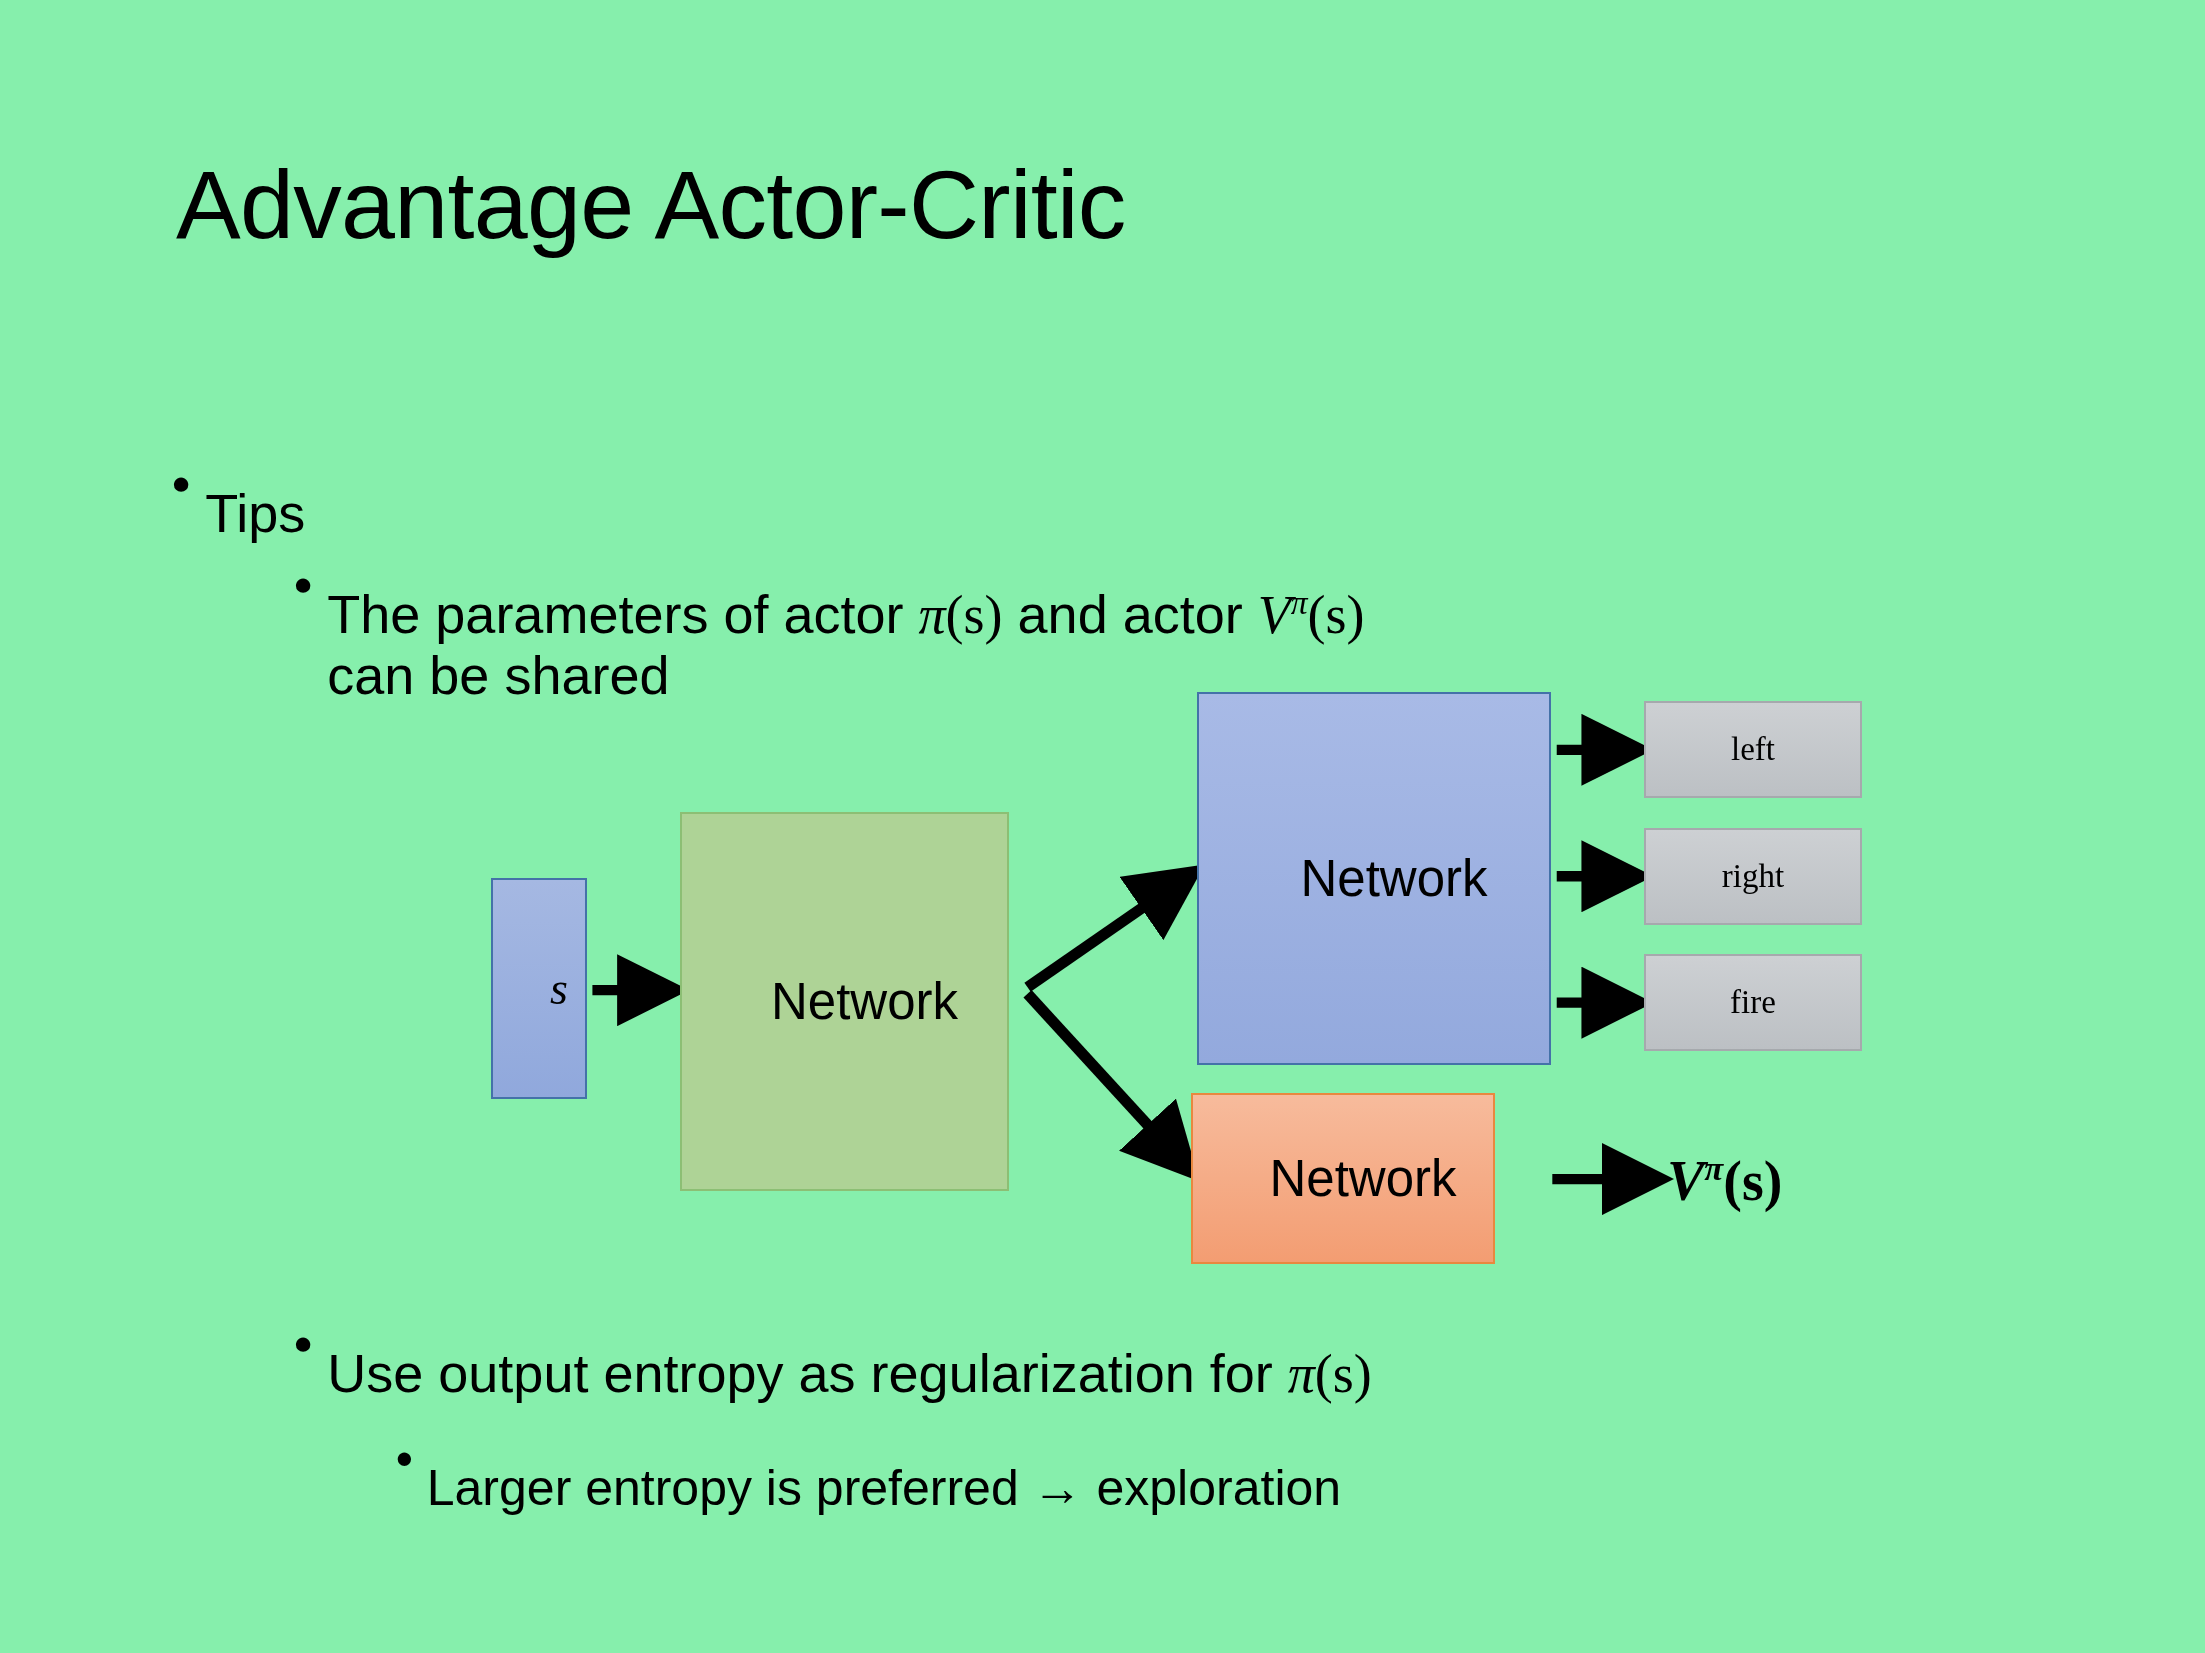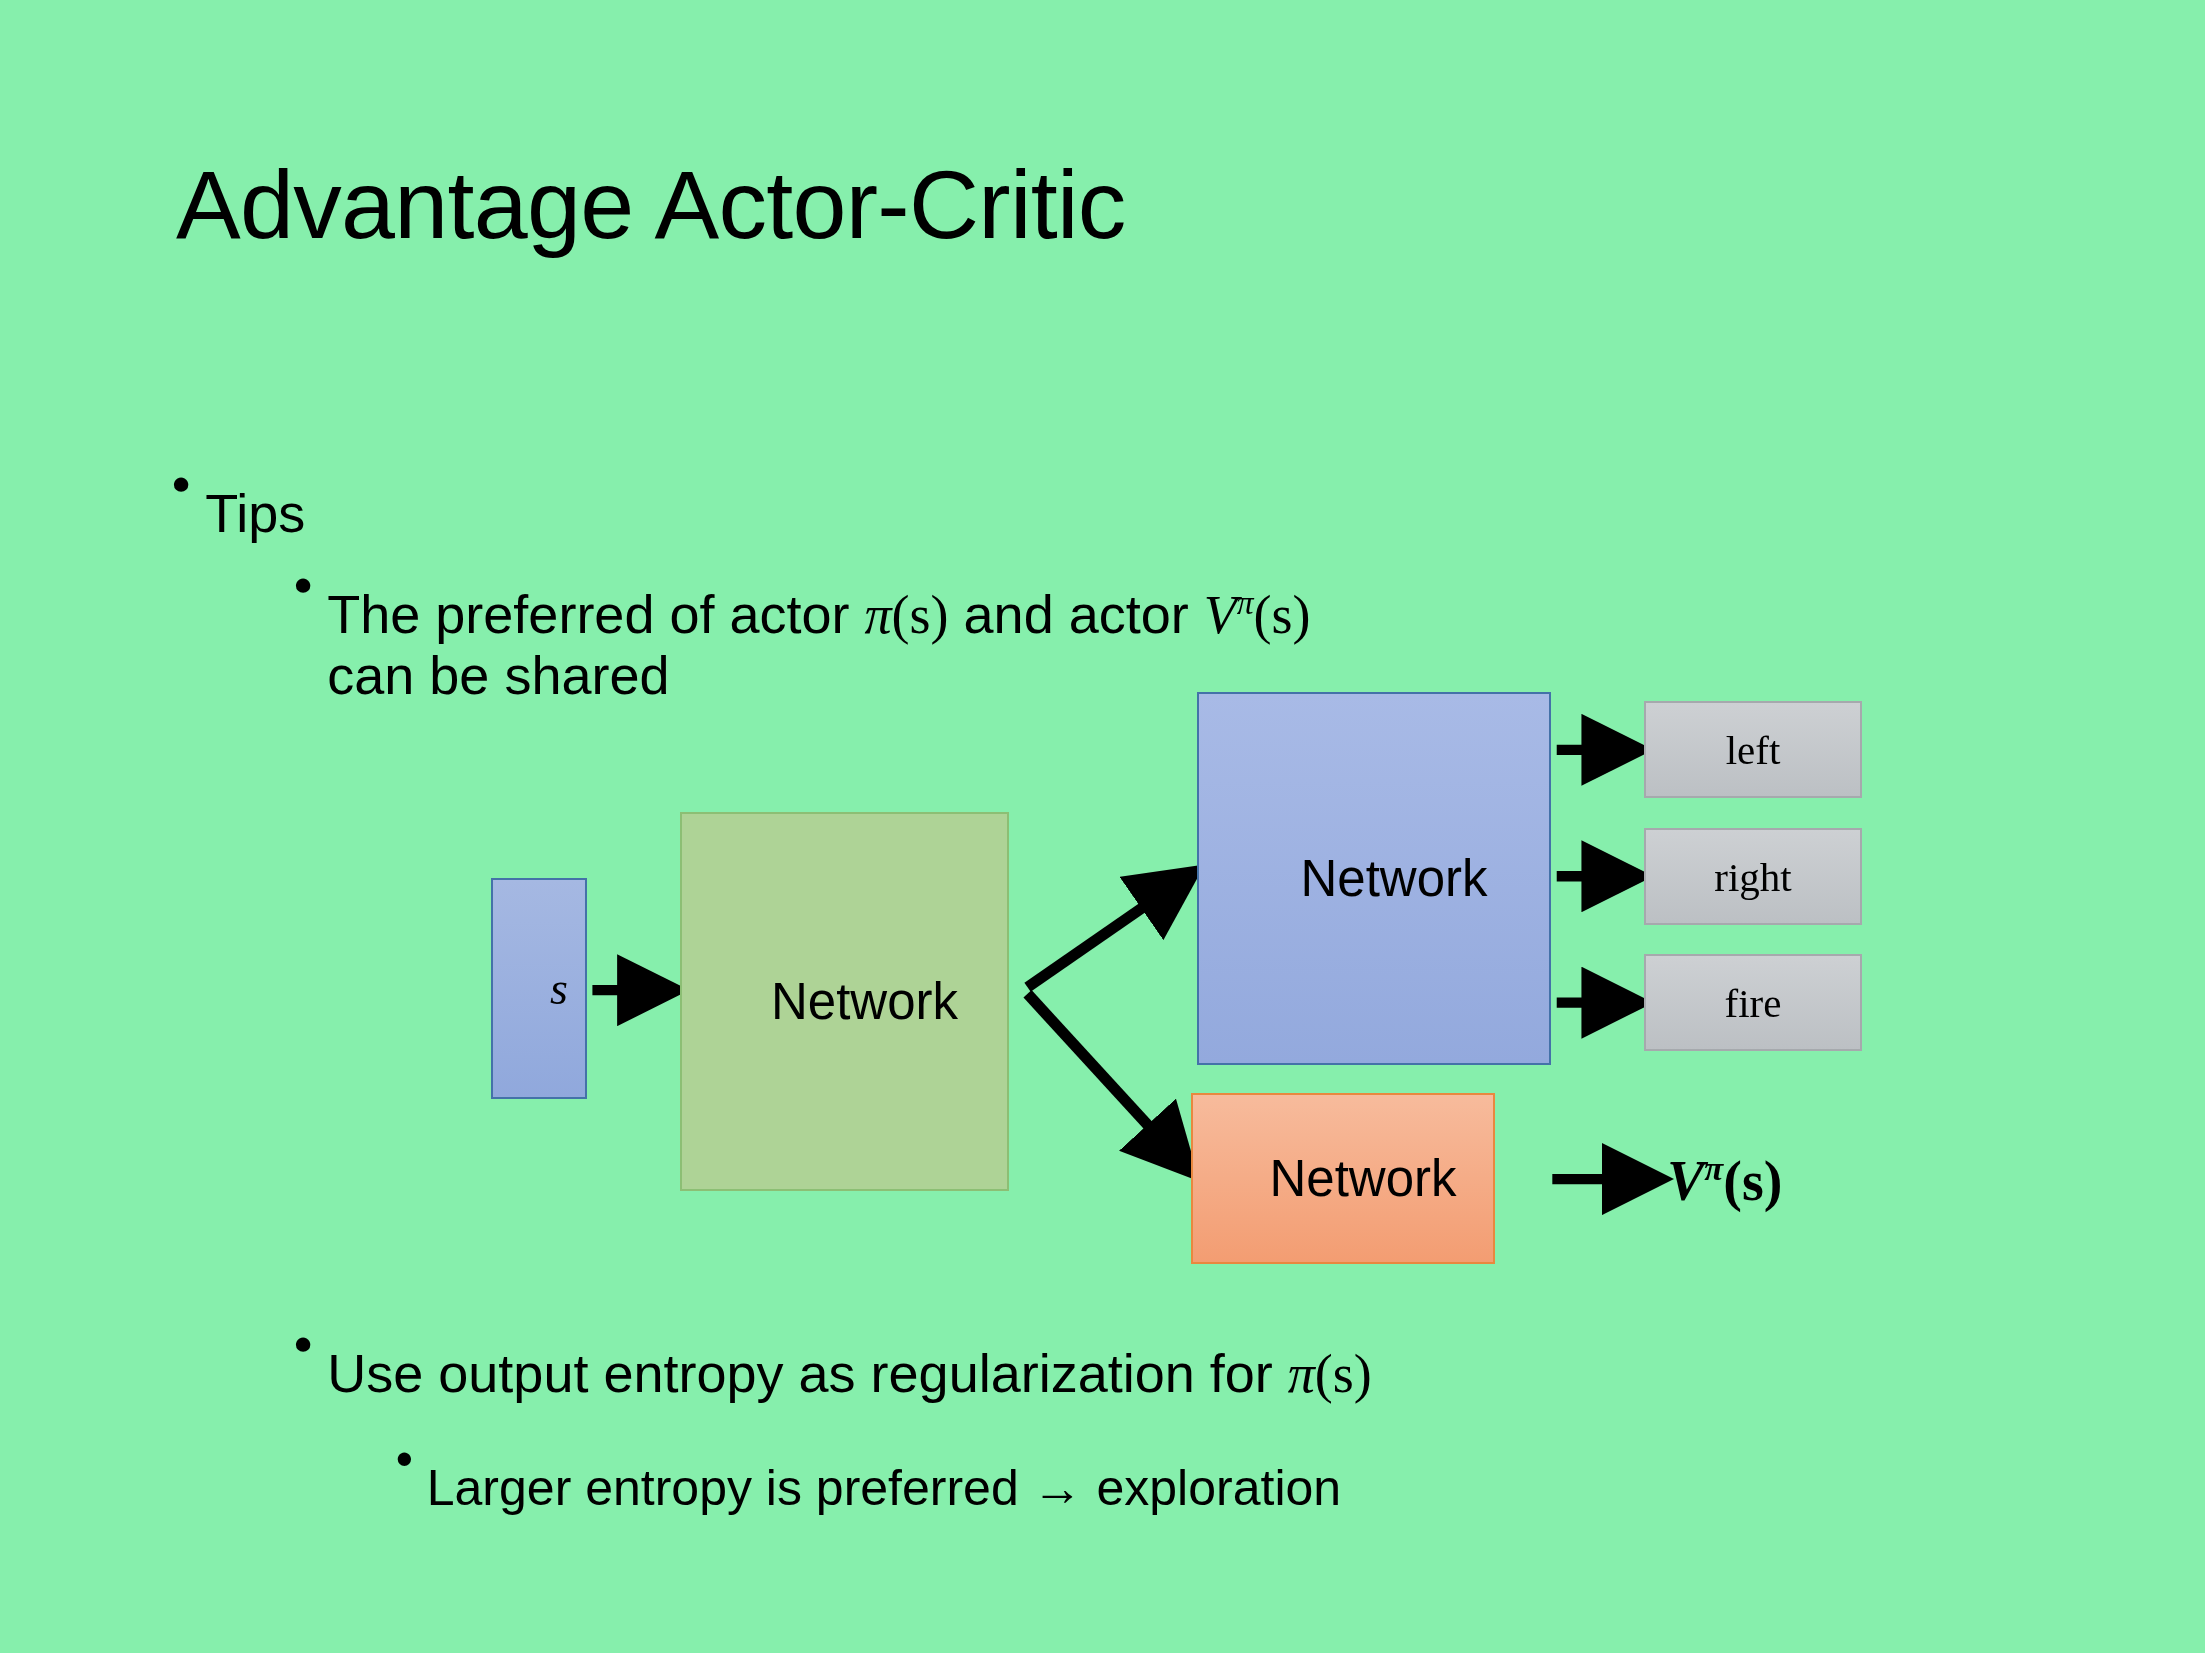--- a/index.html
+++ b/index.html
@@ -123,21 +123,21 @@
 
   .out-box {
     position: absolute;
     box-sizing: border-box;
     display: flex;
     align-items: center;
     justify-content: center;
     background: linear-gradient(180deg, #cdd0d3 0%, #bcc0c4 100%);
     border: 2.2px solid #a6a9ad;
     font-family: "Liberation Serif", serif;
-    font-size: 41px;
+    font-size: 33px;
     color: #000000;
   }
   #out-left  { left: 1644px; top: 701px;  width: 218px; height: 97px; }
   #out-right { left: 1644px; top: 828px; width: 218px; height: 97px; }
   #out-fire  { left: 1644px; top: 954px; width: 218px; height: 97px; }
 
   #value-label {
     position: absolute;
     left: 1667px;
     top: 1148px;
@@ -156,21 +156,21 @@
 
   <div class="title">Advantage Actor-Critic</div>
 
   <div class="bullet lvl1" id="bullet-tips">
     <span class="dot">●</span>
     <span class="txt">Tips</span>
   </div>
 
   <div class="bullet lvl2" id="bullet-params">
     <span class="dot">●</span>
-    <span class="txt"><span>The preferred of actor </span><span class="mpi">π</span><span class="mparen">(s)</span><span>  and actor </span><span class="mi">V</span><span class="sup">π</span><span class="mparen">(s)</span><br><span>can be shared</span></span>
+    <span class="txt"><span>The parameters of actor </span><span class="mpi">π</span><span class="mparen">(s)</span><span>  and actor </span><span class="mi">V</span><span class="sup">π</span><span class="mparen">(s)</span><br><span>can be shared</span></span>
   </div>
 
   <div class="diagram">
 
     <svg class="arrows" viewBox="0 0 3000 2250">
       <defs>
         <marker id="ah" markerWidth="7" markerHeight="7" refX="5.6" refY="3.5" orient="auto" markerUnits="strokeWidth">
           <path d="M0,0 L7,3.5 L0,7 z" fill="#000000"></path>
         </marker>
       </defs>

